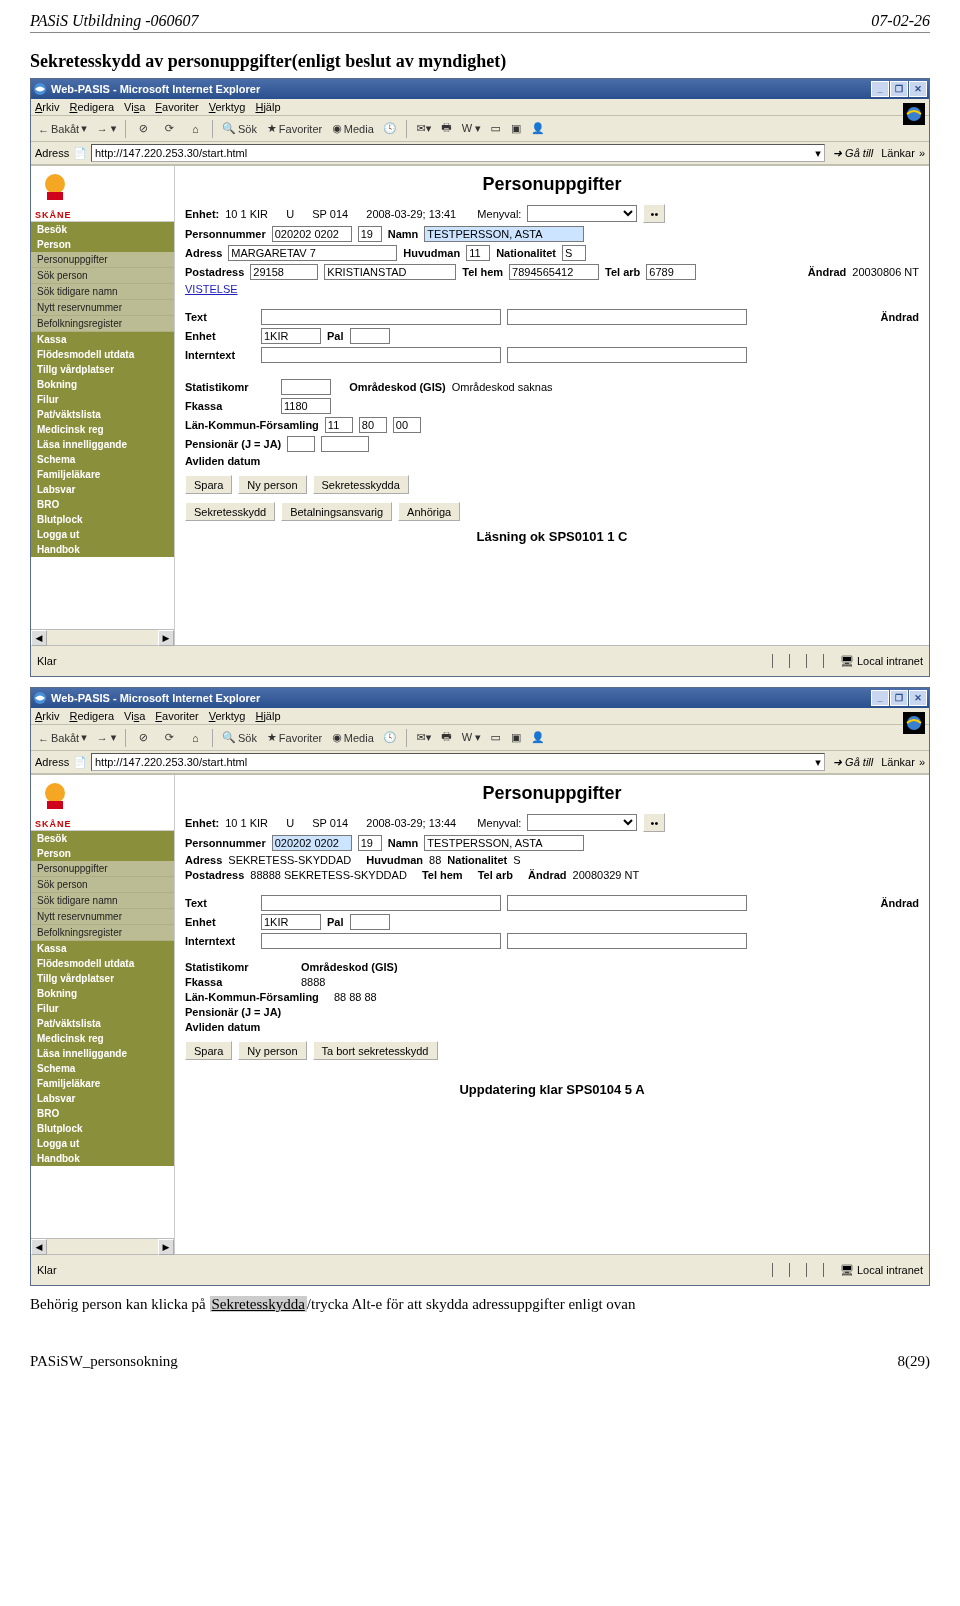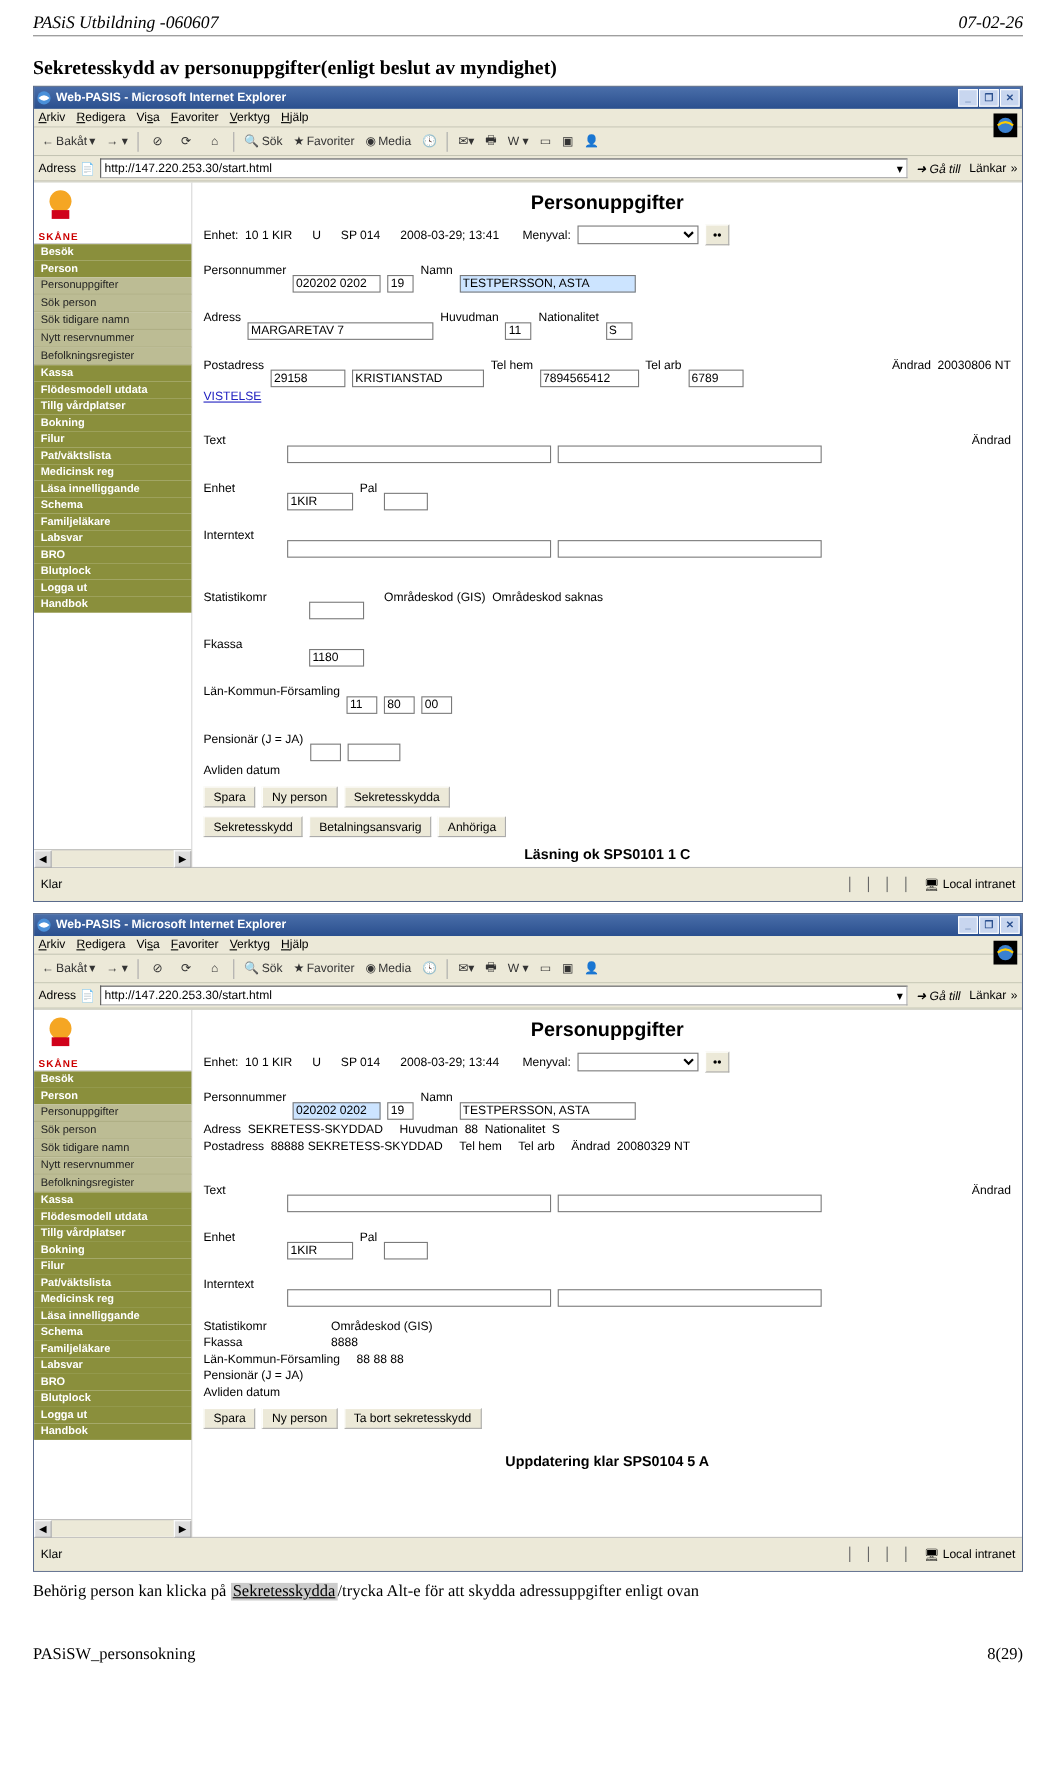--- a/index.html
+++ b/index.html
@@ -41,22 +41,22 @@
   .nav { font-size:11px; }
   .nav-head { background:#8a8f3c; color:#fff; padding:2px 6px; font-weight:bold; font-size:10px;}
   .nav-item { background:#bcbc94; color:#222; padding:2px 6px; border-bottom:1px solid #afaf85; font-size:10px; cursor:default;}
   .hscrolls { height:16px; background:#ece9d8; border-top:1px solid #bbb; display:flex; justify-content:space-between;}
   .hscrolls .arr{width:16px;height:16px;background:#ddd;border:1px outset #fff;display:flex;align-items:center;justify-content:center;font-size:9px;}
 
   .main-pane { flex:1; background:#fff; font-size:11px; color:#000; position:relative;}
   .main-inner { padding:4px 10px 4px 10px;}
   .page-heading { text-align:center; font-weight:bold; font-size:18px; font-family:Arial,sans-serif; padding:4px 0 6px;}
   .frow { display:flex; align-items:center; gap:6px; margin:3px 0; flex-wrap:wrap; font-size:11px;}
-  .frow .lbl{font-weight:normal; }
-  .inp { border:1px solid #7a7a7a; background:#fff; height:16px; font-size:11px; padding:0 2px;margin-top:24px;}
+  .frow .lbl{font-weight:bold; }
+  .inp { border:1px solid #7a7a7a; background:#fff; height:16px; font-size:11px; padding:0 2px;}
   .sel { border:1px solid #7a7a7a; background:#fff; height:17px; font-size:11px; width:110px;}
   .btn { background:#ece9d8; border:1px outset #fff; height:19px; font-size:11px; padding:0 8px; cursor:default;}
   .btn-row { display:flex; gap:6px; margin:8px 0; flex-wrap:wrap;}
   .status-line { font-weight:bold; font-size:13px;text-align:center;}
   .link-text { color:#2020c0; font-size:11px; text-decoration:underline;}
   .statusbar { background:#ece9d8; border-top:1px solid #bbb; height:31px; display:flex; align-items:center; justify-content:space-between; padding:0 6px; font-size:11px;}
   .statusbar .cell{display:flex;align-items:center;gap:3px;}
   .statusbar .seg{border-left:1px inset #bbb;height:14px;width:14px;}
   .frow .right-end{margin-left:auto;}
   .light-blue{background:#cce4ff;}
@@ -206,21 +206,21 @@
             <span class="lbl">Adress</span>
             <input class="inp" style="width: 169px;" value="MARGARETAV 7">
             <span class="lbl">Huvudman</span>
             <input class="inp" style="width: 24px;" value="11">
             <span class="lbl">Nationalitet</span>
             <input class="inp" style="width: 24px;" value="S">
           </div>
           <div class="frow">
             <span class="lbl">Postadress</span>
             <input class="inp" style="width: 68px;" value="29158">
-            <input class="inp" style="width: 120px;" value="KRISTIANSTAD">
+            <input class="inp" style="width: 132px;" value="KRISTIANSTAD">
             <span class="lbl">Tel hem</span>
             <input class="inp" style="width: 90px;" value="7894565412">
             <span class="lbl">Tel arb</span>
             <input class="inp" style="width: 50px;" value="6789">
             <span class="lbl right-end">Ändrad</span>
             <span>20030806 NT</span>
           </div>
           <div class="frow">
               <span class="link-text">VISTELSE</span>
             </div>

